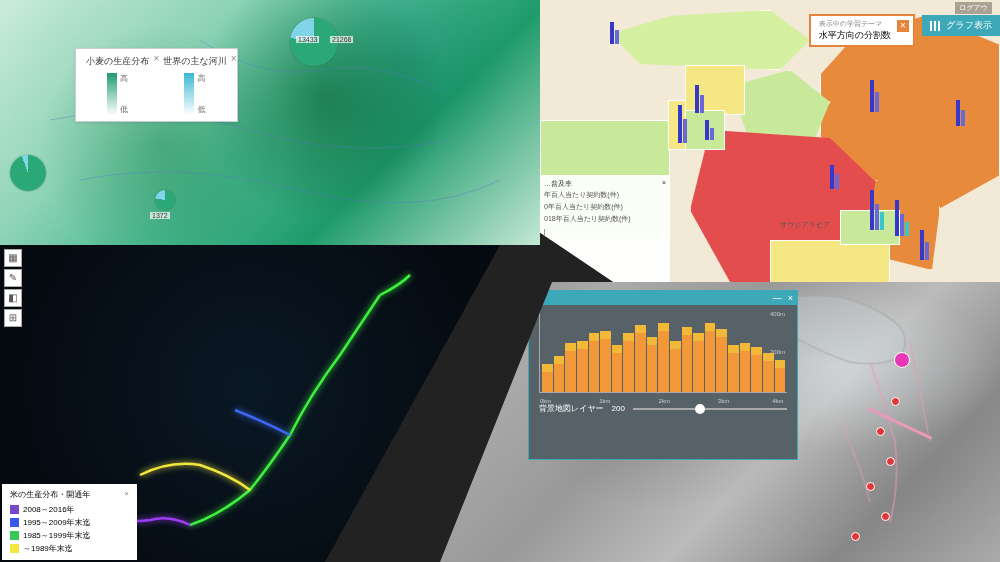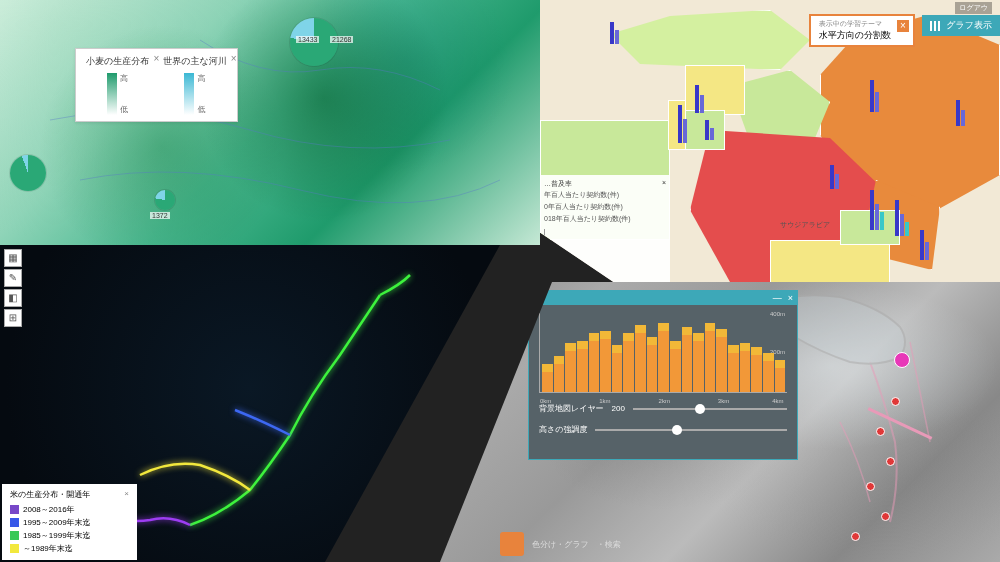--- a/index.html
+++ b/index.html
@@ -368,25 +368,16 @@
         <span class="xlab" style="left:24%">1km</span>
         <span class="xlab" style="left:48%">2km</span>
         <span class="xlab" style="left:72%">3km</span>
         <span class="xlab" style="left:94%">4km</span>
       </div>
       <div class="ctrl-row">
         <span>背景地図レイヤー</span>
         <span>200</span>
         <span class="slider"></span>
       </div>
-      <div class="ctrl-row">
-        <span>高さの強調度</span>
-        <span class="slider"></span>
-      </div>
-    </div>
-    <div class="toolbar-br">
-      <span class="tb-ico"></span>
-      <span>色分け・グラフ</span>
-      <span>・検索</span>
     </div>
   </div>
 
 </div>
 
 </body></html>

